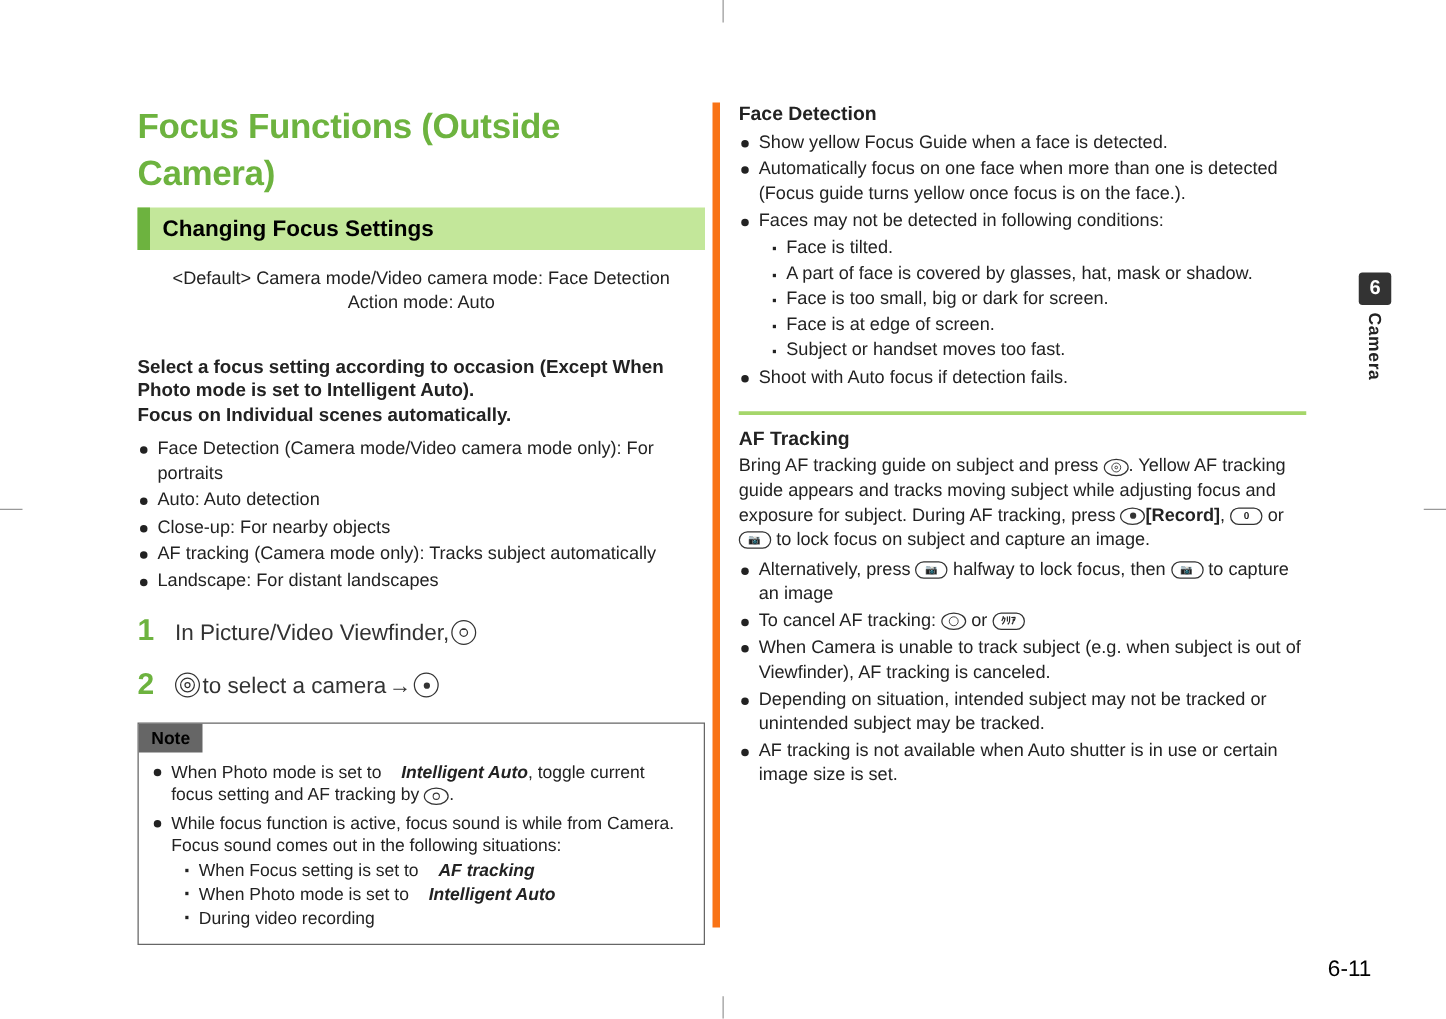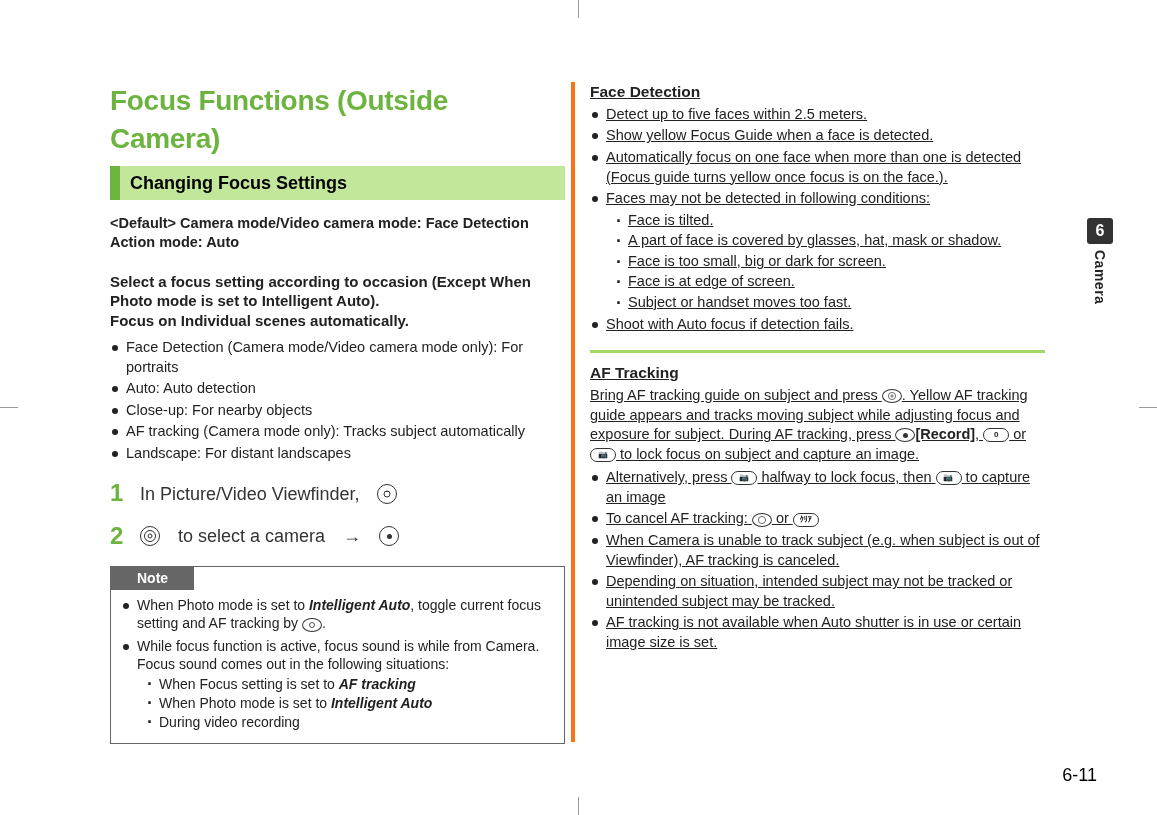--- a/index.html
+++ b/index.html
@@ -20,46 +20,45 @@
     width: 935px;
     height: 660px;
     display: flex;
     gap: 0;
   }
   .col {
     flex: 1;
     padding-right: 6px;
   }
   .col-right {
-    border-left: 4px solid #f97316;
+    border-left: 6px solid #f97316;
     padding-left: 15px;
     padding-right: 0;
-    text-decoration: underline;
   }
   h1 {
     color: #6db33f;
     font-weight: 700;
     font-size: 28px;
     letter-spacing: -0.3px;
     margin-bottom: 8px;
   }
   .section-bar {
     background: #c3e79a;
     border-left: 10px solid #6db33f;
     padding: 5px 10px;
     font-size: 18px;
     font-weight: 700;
     color: #000000;
     margin-bottom: 14px;
   }
   .default-line {
-    text-align: left;
-    font-weight: 700;
+    text-align: center;
+    font-weight: 400;
     font-size: 14.5px;
-    margin-bottom: 20px;
+    margin-bottom: 32px;
     line-height: 1.3;
   }
   .lead {
     font-weight: 700;
     font-size: 15px;
     margin-bottom: 8px;
     line-height: 1.3;
   }
   ul.dots { list-style: none; padding-left: 2px; }
   ul.dots > li { position: relative; padding-left: 14px; margin-bottom: 2px; font-size: 14.5px; }
@@ -76,33 +75,33 @@
   ul.sub > li::before {
     content: "·";
     position: absolute;
     left: 0; top: -2px;
     font-weight: bold;
     font-size: 18px;
   }
   .steps { margin-top: 14px; }
   .step { display: flex; align-items: center; gap: 12px; margin-bottom: 10px; }
   .step-num { color: #6db33f; font-size: 24px; font-weight: 700; width: 18px; }
-  .step-text { font-size: 18px; color: #333; display: flex; align-items: center; gap: 18px; flex-wrap: wrap; }
+  .step-text { font-size: 18px; color: #333; display: flex; align-items: center; gap: 2px; flex-wrap: wrap; }
   .note-box {
     border: 1px solid #666;
     margin-top: 14px;
     padding: 0;
     font-size: 14px;
   }
   .note-label {
     display: inline-block;
     background: #666;
-    color: #ffffff;
-    font-weight: 700;
-    padding: 2px 26px;
+    color: #000000;
+    font-weight: 700;
+    padding: 2px 10px;
     font-size: 14px;
   }
   .note-body { padding: 6px 10px 8px; }
   .note-body ul.dots > li { font-size: 14px; line-height: 1.3; margin-bottom: 4px; }
   .note-body ul.sub > li { font-size: 14px; }
   .subhead {
     font-weight: 700;
     font-size: 15.5px;
     margin-bottom: 2px;
   }
@@ -156,21 +155,21 @@
     line-height: 14px;
     background: #fff;
   }
   .icon.round { width: 20px; height: 20px; border-radius: 50%; padding: 0; }
   .icon.small { min-width: 16px; height: 14px; font-size: 8px; }
   .icon.pill { border-radius: 8px; min-width: 26px; }
   .icon.dot::after {
     content: "";
     width: 5px; height: 5px; background: #333; border-radius: 50%;
   }
-  .bold-italic { font-weight: 700; font-style: italic; }
+  .bold-italic { font-weight: 700; font-style: italic; margin-left: 12px; }
   .bold { font-weight: 700; }
   .arrow { font-size: 18px; }
   
   .mark { position:absolute; background:#999; }
   .mark.v { width:1px; }
   .mark.h { height:1px; }
 </style>
 </head>
 <body>
 
@@ -253,21 +252,20 @@
             </ul>
           </li>
         </ul>
       </div>
     </div>
   </div>
 
   <div class="col col-right">
     <div class="subhead">Face Detection</div>
     <ul class="dots">
-      <li>Detect up to five faces within 2.5 meters.</li>
       <li>Show yellow Focus Guide when a face is detected.</li>
       <li>Automatically focus on one face when more than one is detected (Focus guide turns yellow once focus is on the face.).</li>
       <li>
         <span>Faces may not be detected in following conditions:</span>
         <ul class="sub">
           <li>Face is tilted.</li>
           <li>A part of face is covered by glasses, hat, mask or shadow.</li>
           <li>Face is too small, big or dark for screen.</li>
           <li>Face is at edge of screen.</li>
           <li>Subject or handset moves too fast.</li>

